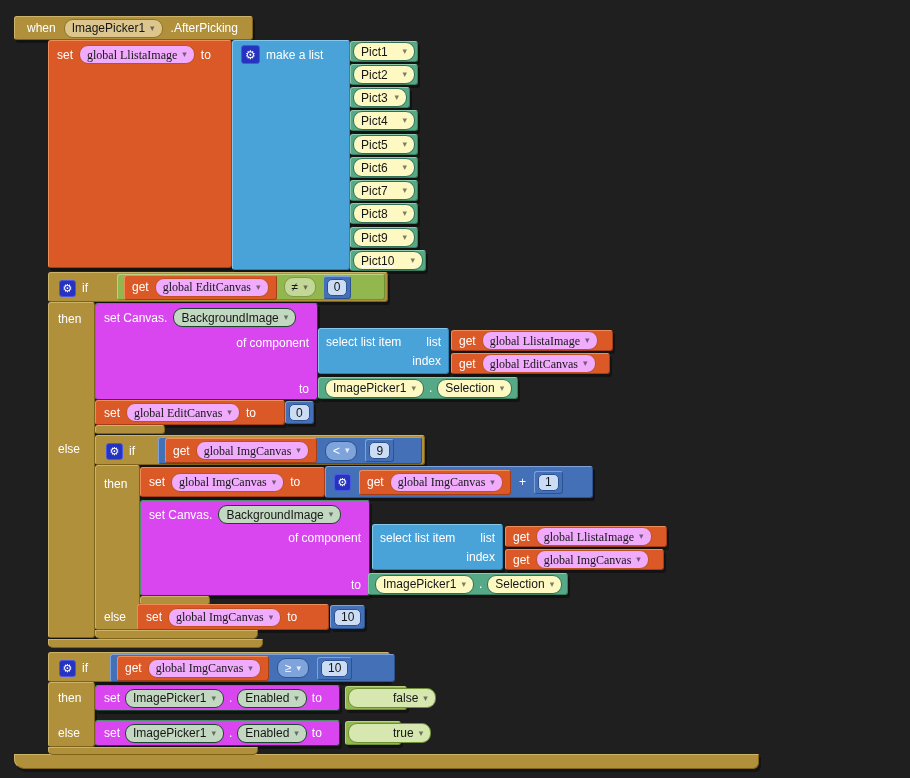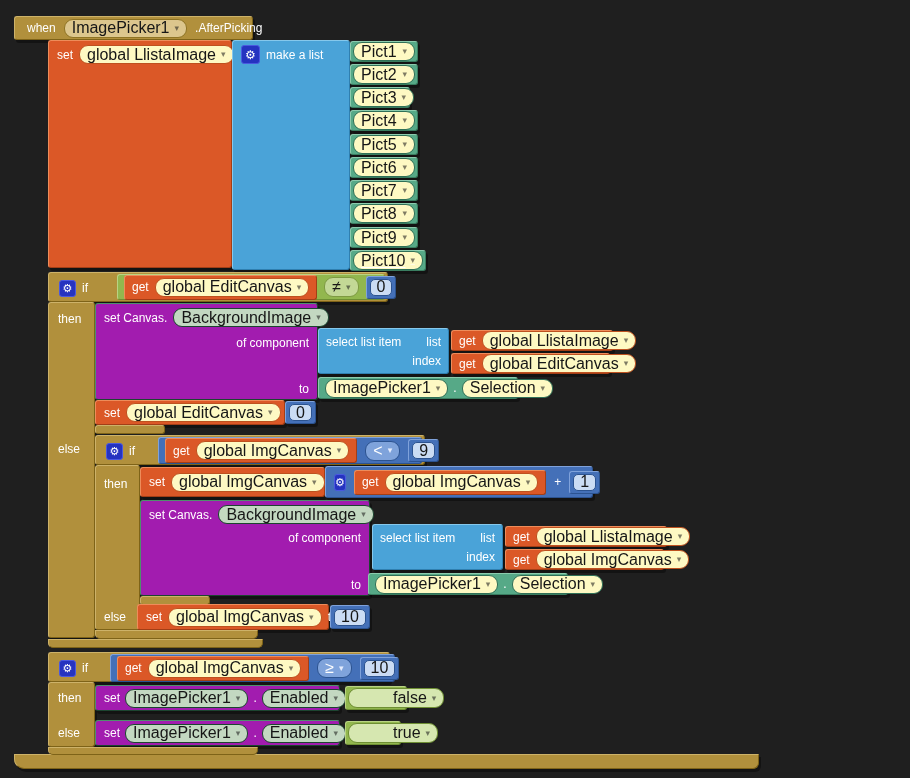--- a/index.html
+++ b/index.html
@@ -8,30 +8,30 @@
     overflow:hidden;font-family:"Liberation Sans",sans-serif;
   }
   .blk{position:absolute;box-sizing:border-box;color:#fff;font-size:12px;
        border-radius:3px;box-shadow:2px 3px 0 rgba(0,0,0,.38);}
   .flat{box-shadow:none;}
   .gold  {background:#B1903C;border:1px solid;border-color:#CDB269 #7E6318 #7E6318 #CDB269;}
   .orange{background:#DB5827;border:1px solid;border-color:#EE8C5A #A33E16 #A33E16 #EE8C5A;}
   .lblue {background:#4AA3D8;border:1px solid;border-color:#85C8EC #2F7FB0 #2F7FB0 #85C8EC;}
   .math  {background:#4470B8;border:1px solid;border-color:#7FA2DB #2C5390 #2C5390 #7FA2DB;}
   .logic {background:#92B74E;border:1px solid;border-color:#B9D383 #6E8F33 #6E8F33 #B9D383;}
-  .dgreen{background:#a21caf;border:1px solid;border-color:#4E8F6C #1C4530 #1C4530 #4E8F6C;}
+  .dgreen{background:#d946ef;border:1px solid;border-color:#4E8F6C #1C4530 #1C4530 #4E8F6C;}
   .teal  {background:#56A987;border:1px solid;border-color:#8CCBAD #3A7D60 #3A7D60 #8CCBAD;}
   .row{display:flex;align-items:center;gap:6px;padding:3px 8px;}
   .lbl{white-space:nowrap;line-height:1;}
   .fld{display:inline-flex;align-items:center;height:17px;padding:0 7px;border-radius:9px;
-       color:#161616;font-size:16px;white-space:nowrap;line-height:1;}
+       color:#161616;font-size:12px;white-space:nowrap;line-height:1;}
   .dd::after{content:"▾";margin-left:5px;font-size:9px;opacity:.55;}
   .ddw::after{content:"▾";margin-left:5px;font-size:9px;color:#eaf0ff;opacity:.95;}
   .f-tan   {background:#DCC68D;border:1px solid #8F7424;}
-  .f-orange{background:#fef9c3;border:1px solid #BE511F;}
+  .f-orange{background:#f0abfc;border:1px solid #BE511F;font-family:Liberation Serif, serif;}
   .f-green {background:#C3D896;border:1px solid #7E9A42;}
   .f-pblue {background:#CBDCF4;border:1px solid #2C5390;border-radius:5px;}
   .f-opblue{background:#7FA3DB;border:1px solid #2C5390;color:#fff;}
   .f-sage  {background:#C3D8C1;border:1px solid #1C4530;}
   .f-teal  {background:#fef9c3;border:1px solid #2F7057;}
   .f-lgreen{background:#D6E7B0;border:1px solid #6E8F33;padding-left:44px;}
   .getblk{display:inline-flex;align-items:center;gap:6px;padding:1px 7px;height:21px;
           background:#DB5827;border:1px solid;border-color:#EE8C5A #A33E16 #A33E16 #EE8C5A;border-radius:3px;}
   .num{display:inline-flex;align-items:center;justify-content:center;padding:2px 3px;
        background:#4470B8;border:1px solid;border-color:#7FA2DB #2C5390 #2C5390 #7FA2DB;border-radius:3px;}

